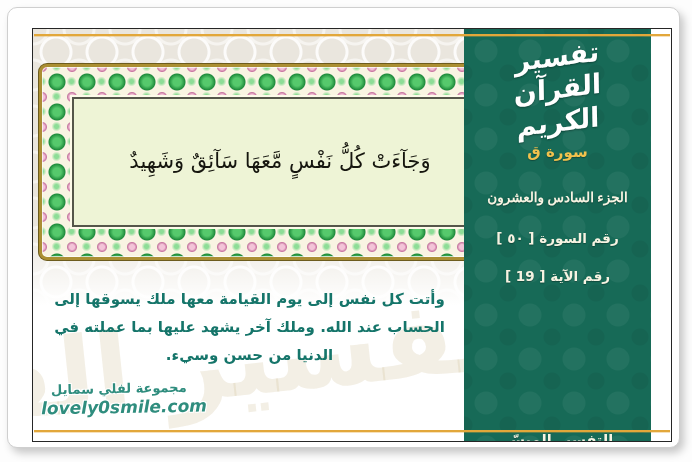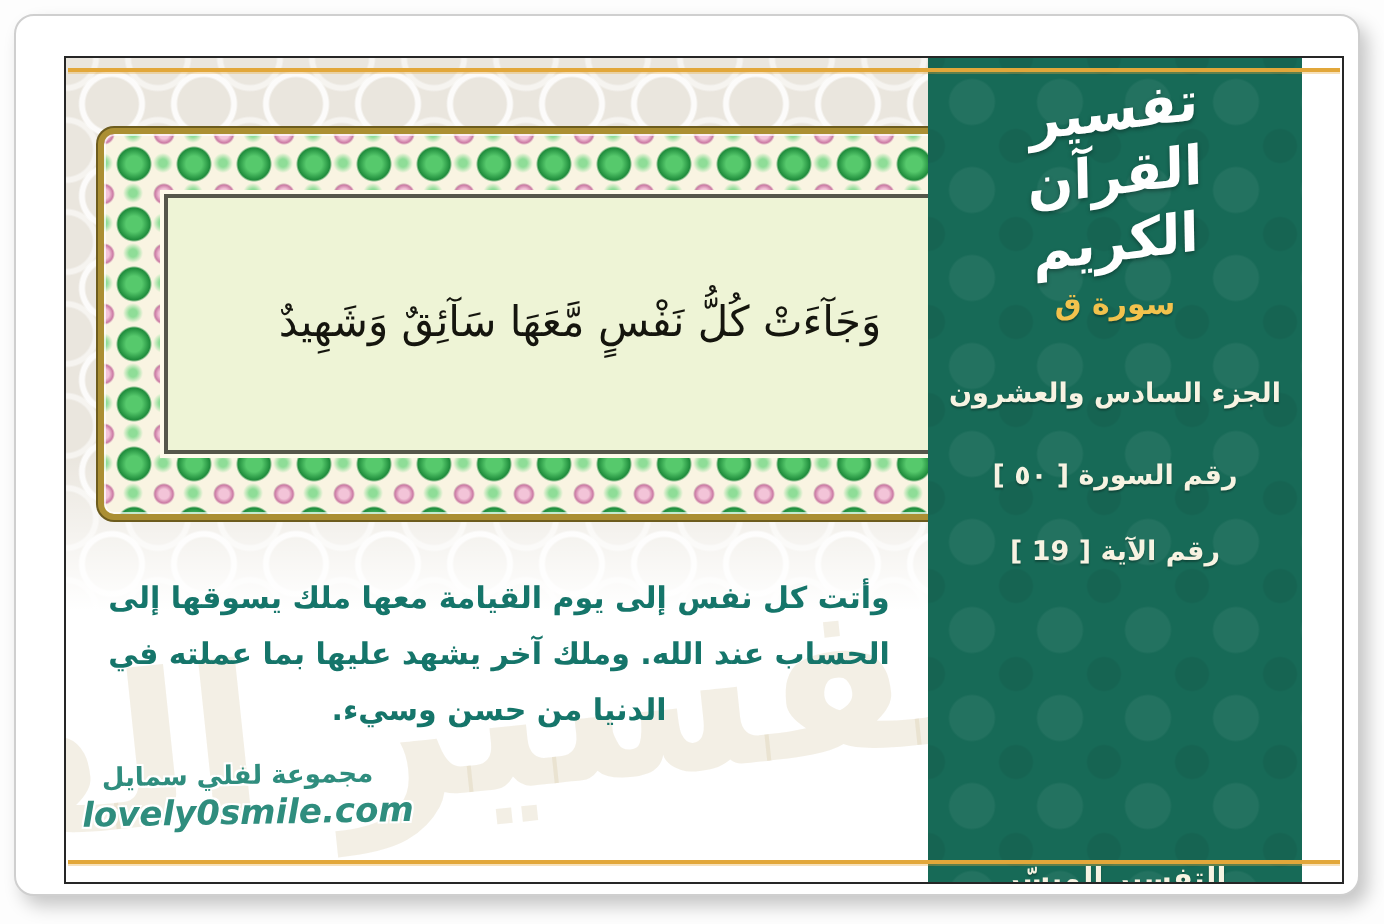--- a/index.html
+++ b/index.html
@@ -41,21 +41,21 @@
   }
   .bg-calligraphy {
     position:absolute; left:-25px; top:268px; width:490px; height:150px;
     overflow:hidden; font-size:105px; font-weight:bold; white-space:nowrap;
     color:rgba(208,192,156,0.26); transform:rotate(-6deg);
     direction:rtl; pointer-events:none;
   }
 
   
   .verse-frame {
-    position:absolute; left:16px; top:35px; width:482px; height:196px;
+    position:absolute; left:6px; top:35px; width:482px; height:196px;
     border:3px solid #ab8f33; border-radius:8px;
     background-color:#f9f4e2;
     background-image:
       radial-gradient(circle, #56c96c 4px, #1f8c3c 8px, rgba(31,140,60,0) 9px),
       radial-gradient(circle, #f3c4d8 2.5px, #cb7aa4 4.5px, rgba(203,122,164,0) 5.5px),
       radial-gradient(circle, #8edd97 2px, rgba(142,221,151,0) 5px);
     background-size:30px 30px, 30px 30px, 15px 15px;
     background-position:0 0, 15px 15px, 7px 7px;
     box-shadow:0 0 0 1px #6d5c1e, inset 0 0 0 1px rgba(255,255,255,0.7);
   }
@@ -108,21 +108,21 @@
     text-shadow:0 1px 2px rgba(0,0,0,0.35);
     padding:0 8px;
   }
   .sb-item {
     position:absolute; left:0; width:100%; text-align:center;
     font-weight:bold; color:#f7f3e2; font-size:13.5px;
     text-shadow:0 1px 1px rgba(0,0,0,0.3);
     margin-top:13px;
   }
   .sb-surah   { top:101px; color:#f2c24d; font-size:15px; }
-  .sb-juz     { top:147px; }
+  .sb-juz     { top:147px;font-family:Liberation Serif, serif; }
   .sb-surahno { top:188px; }
   .sb-ayahno  { top:226px; }
   .sb-footer  {
     position:absolute; top:352px; left:0; width:100%; text-align:center;
     color:#f7f3e2; font-weight:bold; font-size:14.5px; line-height:22px;
     text-shadow:0 1px 1px rgba(0,0,0,0.3);
     margin-top:48px;
   }
 
   

